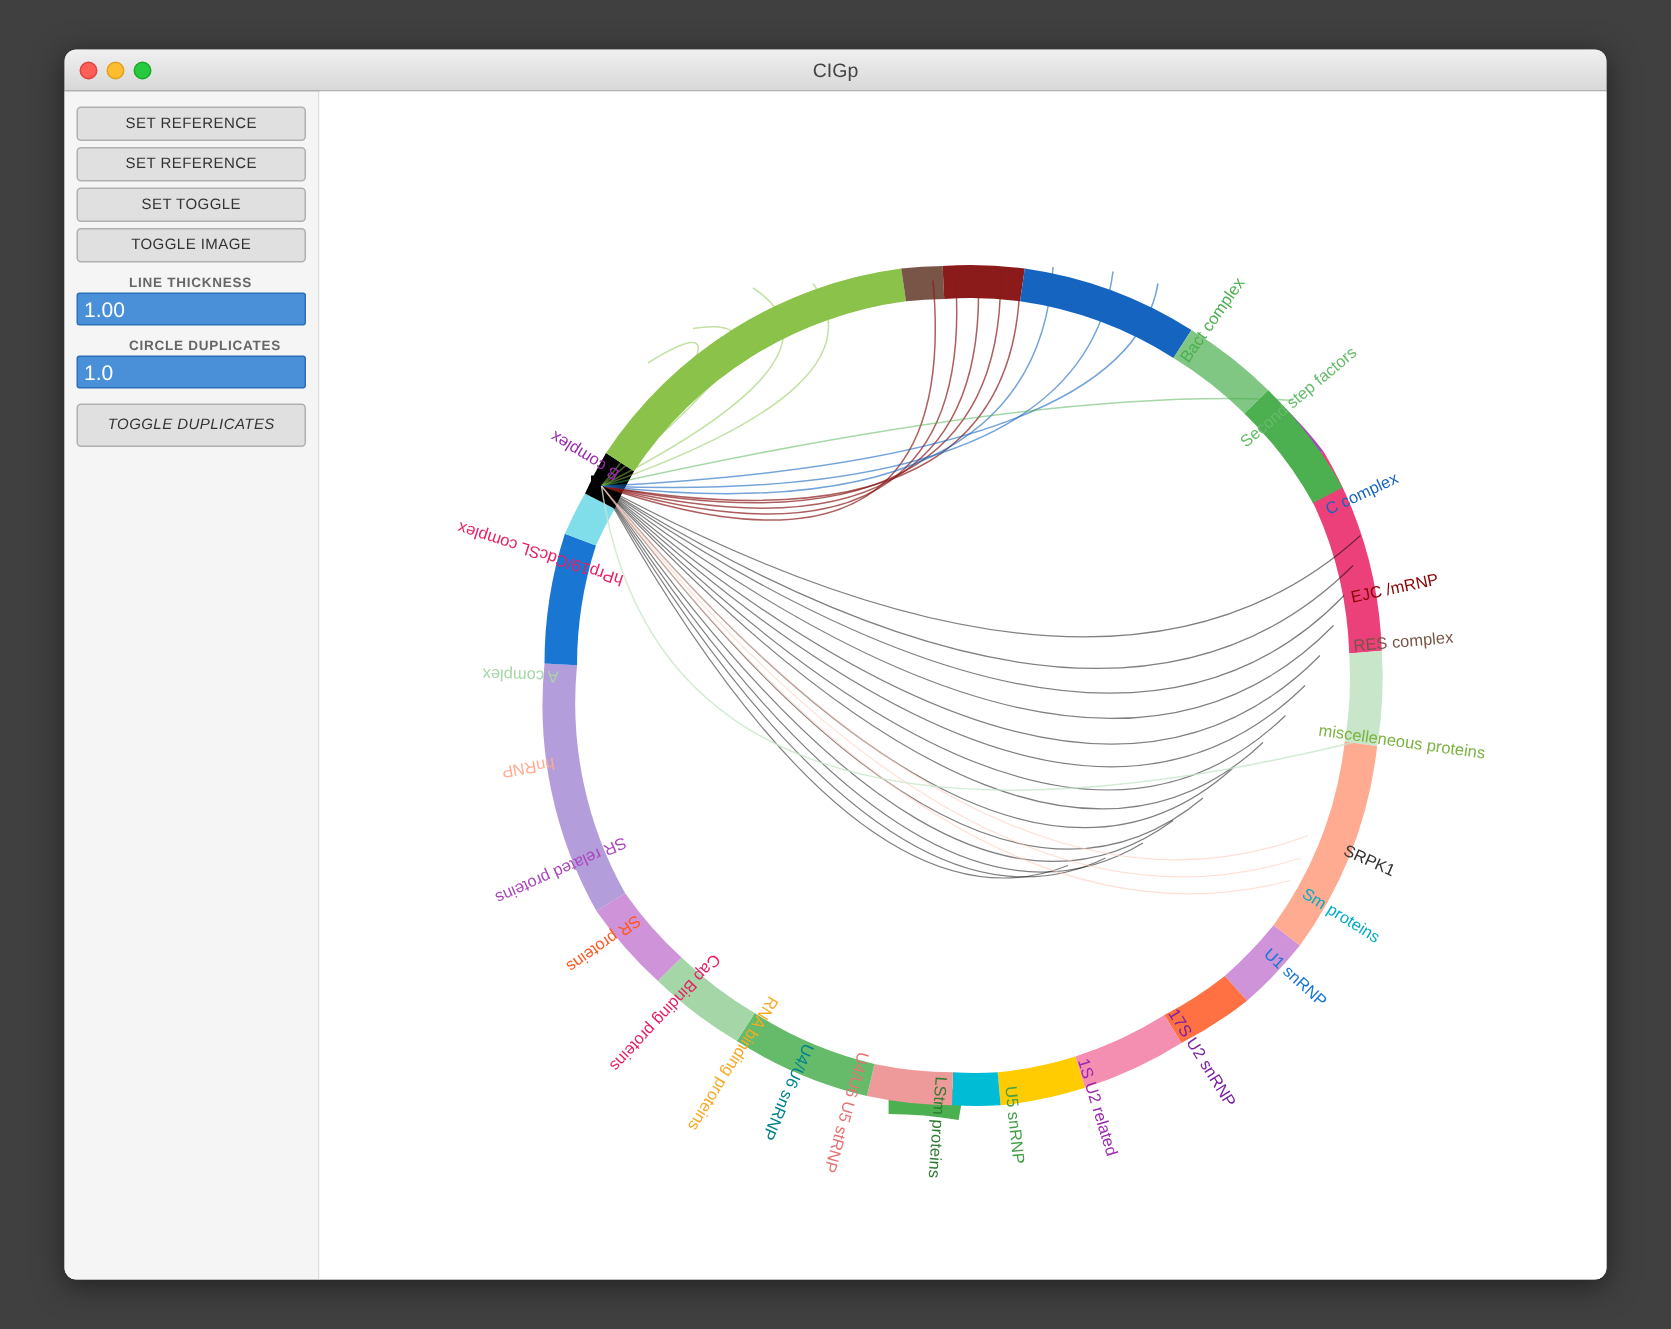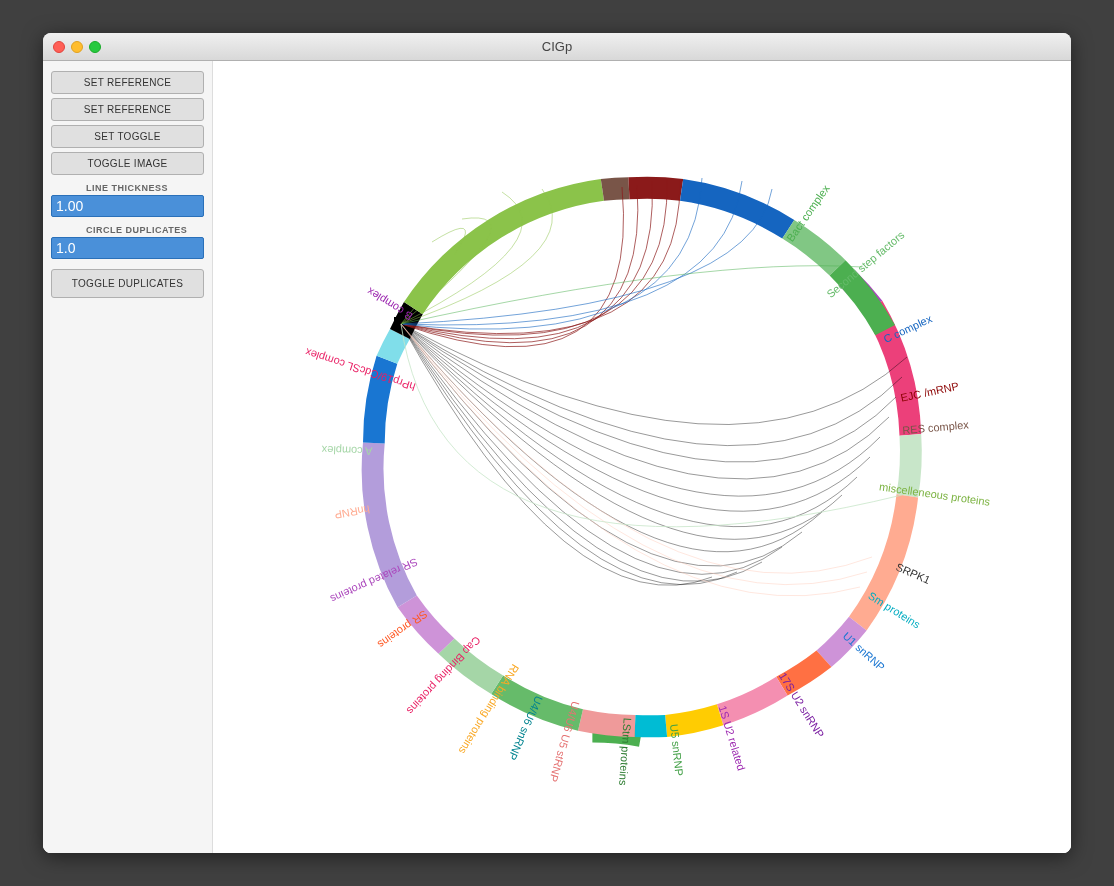--- a/index.html
+++ b/index.html
@@ -132,21 +132,21 @@
         <div class="field-label">LINE THICKNESS</div>
         <input class="field-input" type="text" value="1.00" style="">
       </div>
 
 
       <div class="field-group">
         <div class="field-label">CIRCLE DUPLICATES</div>
         <input class="field-input" type="text" value="1.0" style="">
       </div>
 
-      <button class="btn" style="margin-top:6px; padding: 8px 4px; white-space:nowrap;">TOGGLE DUPLICATES</button>
+      <button class="btn" style="margin-top:6px; padding: 8px 4px; white-space:nowrap;font-style:italic;">TOGGLE DUPLICATES</button>
     </div>
 
     <div class="main">
       <div class="chord-diagram">
         <svg width="700" height="700" viewBox="0 0 700 700">
           <defs>
             <style>
               .seg-label { font-family: Arial, sans-serif; font-size: 11px; }
             </style>
           </defs>

